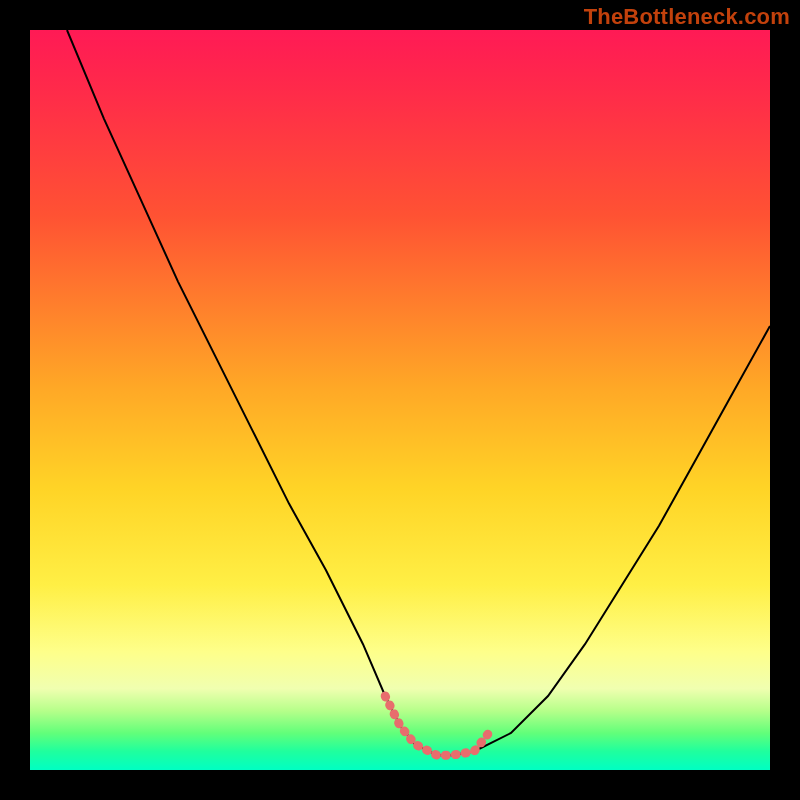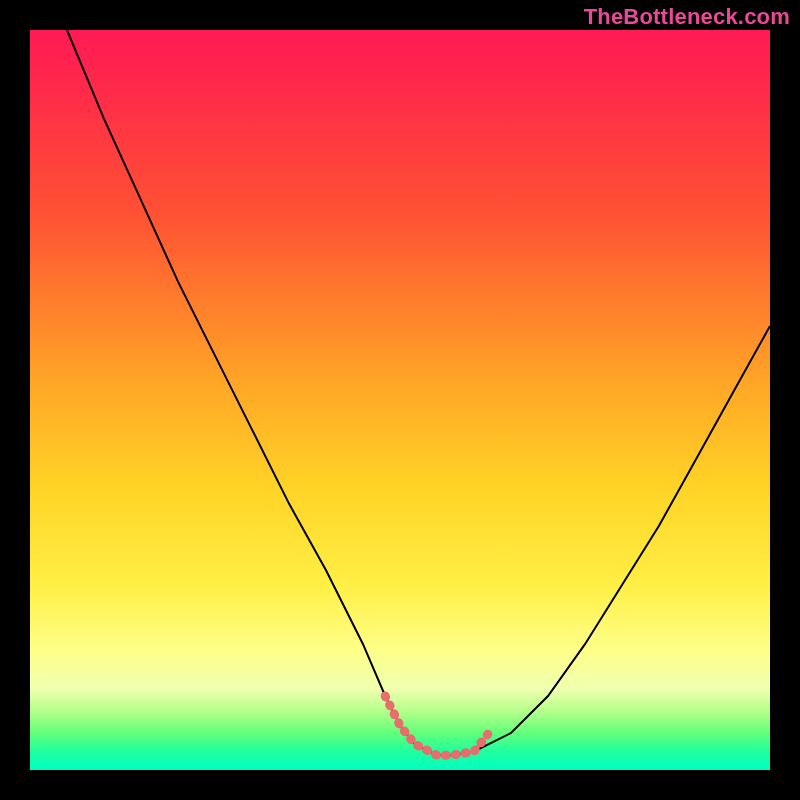--- a/index.html
+++ b/index.html
@@ -13,21 +13,21 @@
   .container {
     position: relative;
     width: 800px;
     height: 800px;
     background: #000;
   }
   .watermark {
     position: absolute;
     top: 4px;
     right: 10px;
-    color: #ec4899;
+    color: #c2410c;
     font-size: 22px;
     font-weight: 600;
     letter-spacing: 0.2px;
     z-index: 10;
   }
   .plot-area {
     position: absolute;
     left: 30px;
     top: 30px;
     width: 740px;

